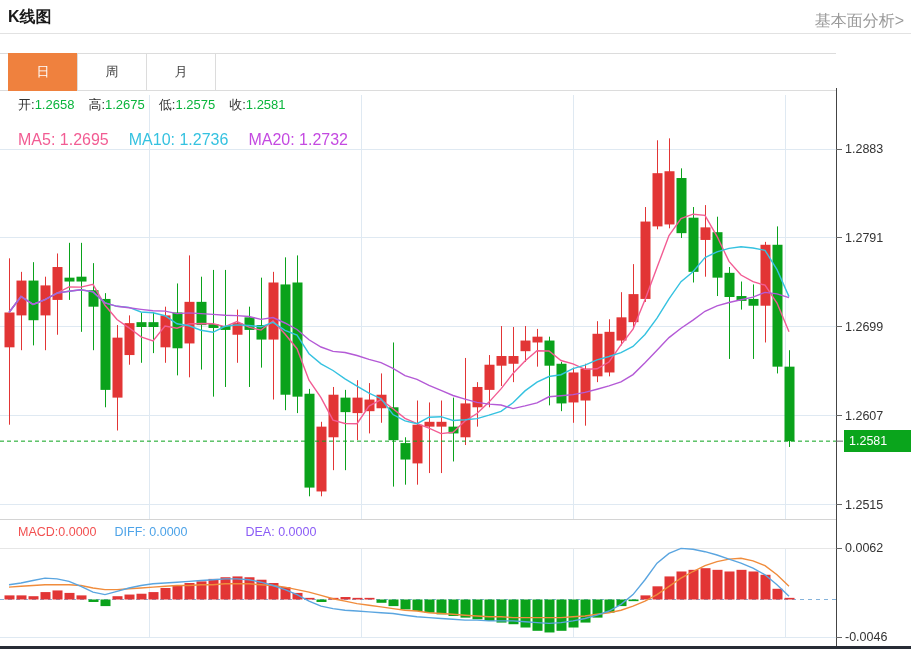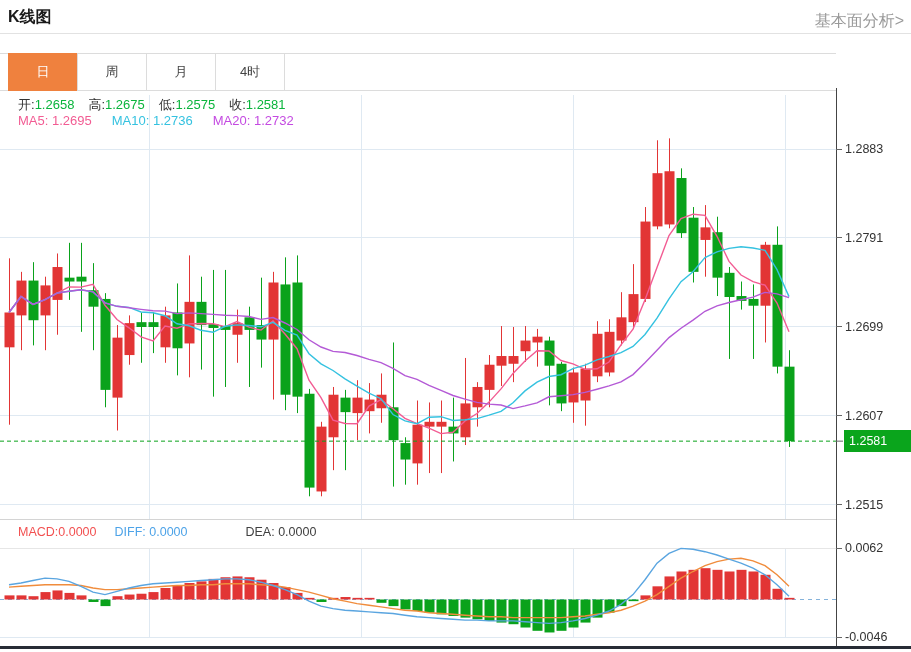--- a/index.html
+++ b/index.html
@@ -12,48 +12,47 @@
   .tabline-top{position:absolute;left:0;top:53px;width:836px;height:0;border-top:1px solid #dcdcdc;}
   .tabline-bottom{position:absolute;left:0;top:90px;width:836px;height:0;border-top:1px solid #dcdcdc;}
   .tabbar{position:absolute;left:8px;top:53px;height:38px;display:flex;z-index:3;}
   .tab{width:70px;height:38px;box-sizing:border-box;border:1px solid #dcdcdc;margin-left:-1px;
        background:#fff;color:#444;font-size:13px;display:flex;align-items:center;justify-content:center;cursor:pointer;}
   .tab:first-child{margin-left:0;}
   .tab.active{background:#ef813e;border-color:#ef813e;color:#fff;}
   .legend1{position:absolute;left:18px;top:96px;font-size:13px;color:#333;z-index:3;white-space:nowrap;}
   .legend1 .lbl{color:#333;}
   .legend1 .val{color:#0ab53c;margin-right:14px;}
-  .legend2{position:absolute;left:18px;top:113px;font-size:13px;z-index:3;white-space:nowrap;}
+  .legend2{position:absolute;left:18px;top:131px;font-size:16px;z-index:3;white-space:nowrap;}
   .legend2 .ma5{color:#f25c93;margin-right:20px;}
   .legend2 .ma10{color:#35c2e0;margin-right:20px;}
   .legend2 .ma20{color:#c44ae1;}
   .macd-legend{position:absolute;left:18px;top:525px;font-size:12.5px;z-index:3;white-space:nowrap;}
   .macd-legend .m{color:#f25050;margin-right:18px;text-align:right;}
   .macd-legend .d{color:#4da3e8;margin-right:22px;}
-  .macd-legend .a{color:#404040;padding-left:36px;}
+  .macd-legend .a{color:#8b5cf6;padding-left:36px;}
   .price-tag{position:absolute;left:844px;top:430px;width:67px;height:22px;background:#0aa51c;color:#fff;
              font-size:12.5px;line-height:22px;padding-left:5px;box-sizing:border-box;z-index:3;}
   svg{position:absolute;left:0;top:0;z-index:1;}
   .bottom-bar{position:absolute;left:0;top:646px;width:911px;height:3px;background:#272c35;}
 </style>
 </head>
 <body>
 
 <div class="page">
   <div class="title">K线图</div>
   <a class="analysis-link">基本面分析&gt;</a>
   <div class="divider"></div>
 
   <div class="tabline-top"></div>
   <div class="tabline-bottom"></div>
   <div class="tabbar" id="tabbar">
       <div class="tab active">日</div>
       <div class="tab">周</div>
       <div class="tab">月</div>
-      <div class="tab">4时</div>
     </div>
 
   <div class="legend1">
     <span class="lbl">开:</span><span class="val">1.2658</span><span class="lbl">高:</span><span class="val">1.2675</span><span class="lbl">低:</span><span class="val">1.2575</span><span class="lbl">收:</span><span class="val">1.2581</span>
   </div>
   <div class="legend2">
     <span class="ma5"><span>MA5:</span> <span>1.2695</span></span><span class="ma10"><span>MA10:</span> <span>1.2736</span></span><span class="ma20"><span>MA20:</span> <span>1.2732</span></span>
   </div>
 
   <svg id="chart" width="911" height="652">

